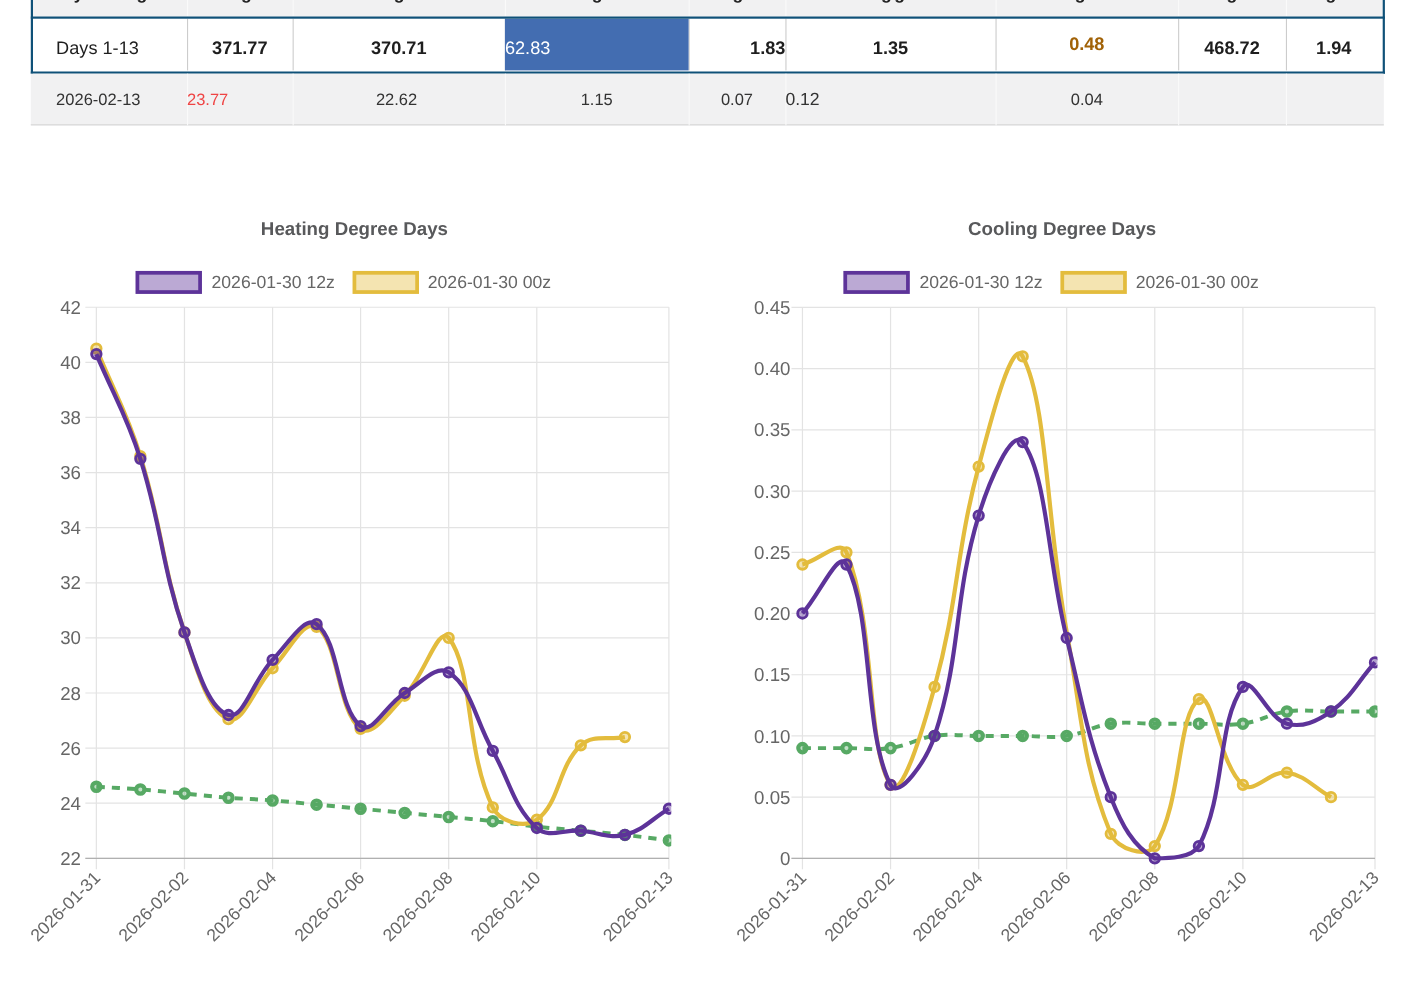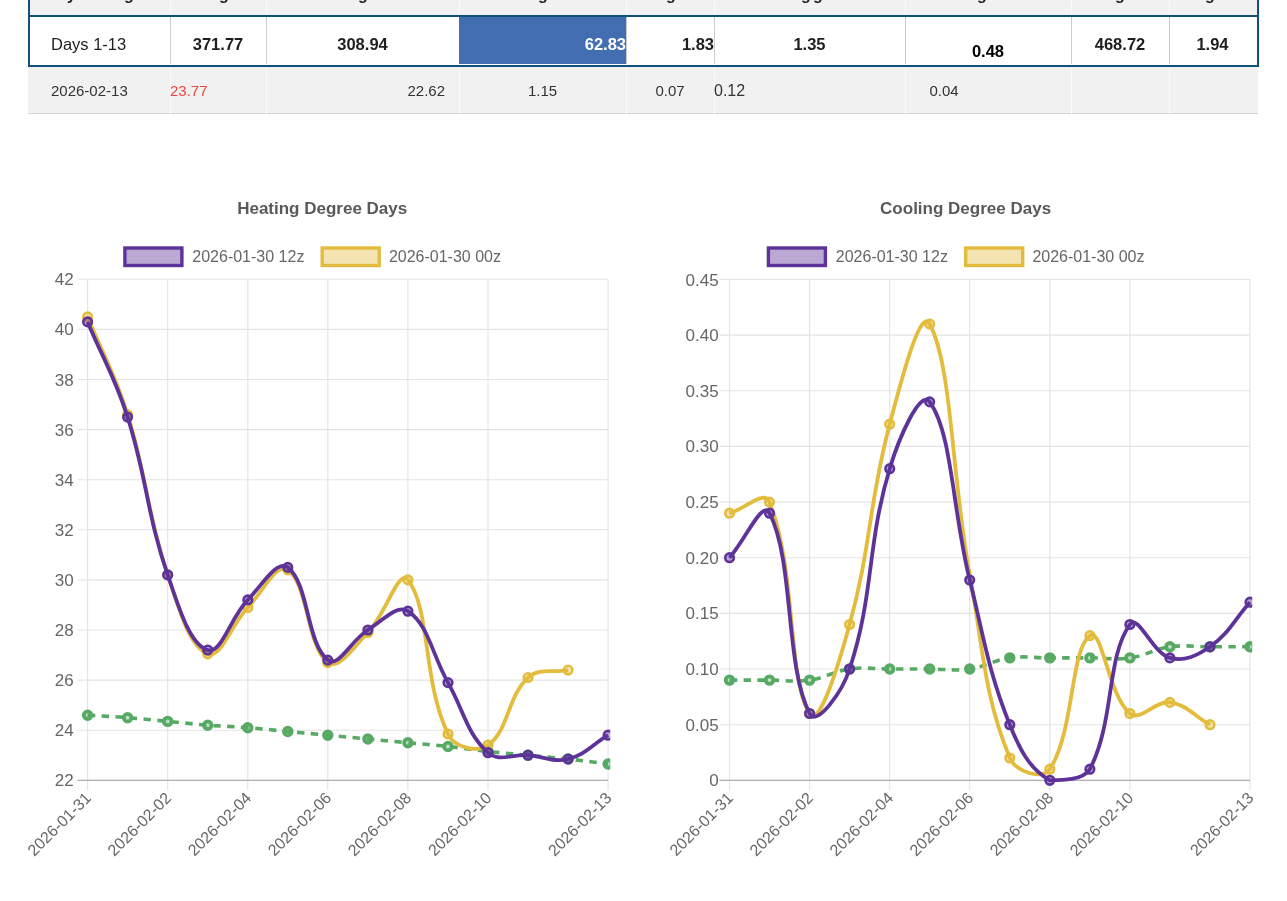--- a/index.html
+++ b/index.html
@@ -34,43 +34,43 @@
 <div style="position:absolute;left:905px;top:16.9px;width:1px;height:47.5px;background:#ccc"></div>
 <div style="position:absolute;left:1071px;top:16.9px;width:1px;height:47.5px;background:#ccc"></div>
 <div style="position:absolute;left:1169px;top:16.9px;width:1px;height:47.5px;background:#ccc"></div>
 <div style="position:absolute;left:459px;top:16.9px;width:167px;height:47.5px;background:#436db1"></div>
 <div style="position:absolute;left:27.8px;top:0;width:2.4px;height:67.2px;background:#0f5178"></div>
 <div style="position:absolute;left:1257px;top:0;width:2.4px;height:67.2px;background:#0f5178"></div>
 <div style="position:absolute;left:27.8px;top:14.5px;width:1231.6px;height:2.4px;background:#0f5178"></div>
 <div style="position:absolute;left:27.8px;top:64.5px;width:1231.6px;height:2.4px;background:#0f5178"></div>
 <div style="position:absolute;left:51px;top:36.3px;font-size:16.5px;line-height:1;font-weight:normal;color:#1e1e1e">Days 1-13</div>
 <div style="position:absolute;left:170px;top:36.3px;width:96px;text-align:center;font-size:16.5px;line-height:1;font-weight:bold;color:#1e1e1e">371.77</div>
-<div style="position:absolute;left:266px;top:36.3px;width:193px;text-align:center;font-size:16.5px;line-height:1;font-weight:bold;color:#1e1e1e">308.94</div>
-<div style="position:absolute;left:459px;top:36.3px;width:167px;text-align:right;font-size:16.5px;line-height:1;font-weight:bold;color:#fff">62.83</div>
+<div style="position:absolute;left:266px;top:36.3px;width:193px;text-align:center;font-size:16.5px;line-height:1;font-weight:bold;color:#1e1e1e">370.71</div>
+<div style="position:absolute;left:459px;top:36.3px;width:167px;text-align:left;font-size:16.5px;line-height:1;font-weight:normal;color:#fff">62.83</div>
 <div style="position:absolute;left:626px;top:36.3px;width:88px;text-align:right;font-size:16.5px;line-height:1;font-weight:bold;color:#1e1e1e">1.83</div>
 <div style="position:absolute;left:714px;top:36.3px;width:191px;text-align:center;font-size:16.5px;line-height:1;font-weight:bold;color:#1e1e1e">1.35</div>
-<div style="position:absolute;left:905px;top:43px;width:166px;text-align:center;font-size:16.5px;line-height:1;font-weight:bold;color:#000000">0.48</div>
+<div style="position:absolute;left:905px;top:32px;width:166px;text-align:center;font-size:16.5px;line-height:1;font-weight:bold;color:#a16207">0.48</div>
 <div style="position:absolute;left:1071px;top:36.3px;width:98px;text-align:center;font-size:16.5px;line-height:1;font-weight:bold;color:#1e1e1e">468.72</div>
 <div style="position:absolute;left:1169px;top:36.3px;width:87px;text-align:center;font-size:16.5px;line-height:1;font-weight:bold;color:#1e1e1e">1.94</div>
 <div style="position:absolute;left:28.4px;top:67.2px;width:1229.2px;height:46.7px;background:#f1f1f2;border-bottom:1.1px solid #d4d4d4"></div>
 <div style="position:absolute;left:170px;top:67.2px;width:1px;height:46.7px;background:#fafafa"></div>
 <div style="position:absolute;left:266px;top:67.2px;width:1px;height:46.7px;background:#fafafa"></div>
 <div style="position:absolute;left:459px;top:67.2px;width:1px;height:46.7px;background:#fafafa"></div>
 <div style="position:absolute;left:626px;top:67.2px;width:1px;height:46.7px;background:#fafafa"></div>
 <div style="position:absolute;left:714px;top:67.2px;width:1px;height:46.7px;background:#fafafa"></div>
 <div style="position:absolute;left:905px;top:67.2px;width:1px;height:46.7px;background:#fafafa"></div>
 <div style="position:absolute;left:1071px;top:67.2px;width:1px;height:46.7px;background:#fafafa"></div>
 <div style="position:absolute;left:1169px;top:67.2px;width:1px;height:46.7px;background:#fafafa"></div>
 <div style="position:absolute;left:51px;top:82.5px;font-size:15px;line-height:1;color:#333">2026-02-13</div>
 <div style="position:absolute;left:170px;top:82.5px;width:96px;text-align:left;font-size:15px;line-height:1;color:#ef4444">23.77</div>
-<div style="position:absolute;left:252px;top:82.5px;width:193px;text-align:right;font-size:15px;line-height:1;color:#333">22.62</div>
+<div style="position:absolute;left:264px;top:82.5px;width:193px;text-align:center;font-size:15px;line-height:1;color:#333">22.62</div>
 <div style="position:absolute;left:459px;top:82.5px;width:167px;text-align:center;font-size:15px;line-height:1;color:#333">1.15</div>
 <div style="position:absolute;left:626px;top:82.5px;width:88px;text-align:center;font-size:15px;line-height:1;color:#333">0.07</div>
 <div style="position:absolute;left:714px;top:82.5px;width:191px;text-align:left;font-size:16px;line-height:1;color:#333">0.12</div>
-<div style="position:absolute;left:861px;top:82.5px;width:166px;text-align:center;font-size:15px;line-height:1;color:#333">0.04</div>
+<div style="position:absolute;left:905px;top:82.5px;width:166px;text-align:center;font-size:15px;line-height:1;color:#333">0.04</div>
 <svg width="1287" height="711" viewBox="0 190 1287 711" style="position:absolute;left:0;top:190px;font-family:'Liberation Sans',sans-serif">
 <defs>
       <clipPath id="cpl">
         <rect x="0" y="190" width="610.2" height="711"></rect>
       </clipPath>
       <clipPath id="cpr">
         <rect x="600" y="190" width="652.2" height="711"></rect>
       </clipPath>
     </defs>
 <line x1="77.6" y1="279.3" x2="608.1" y2="279.3" stroke="#e3e3e3" stroke-width="1.1"></line>

